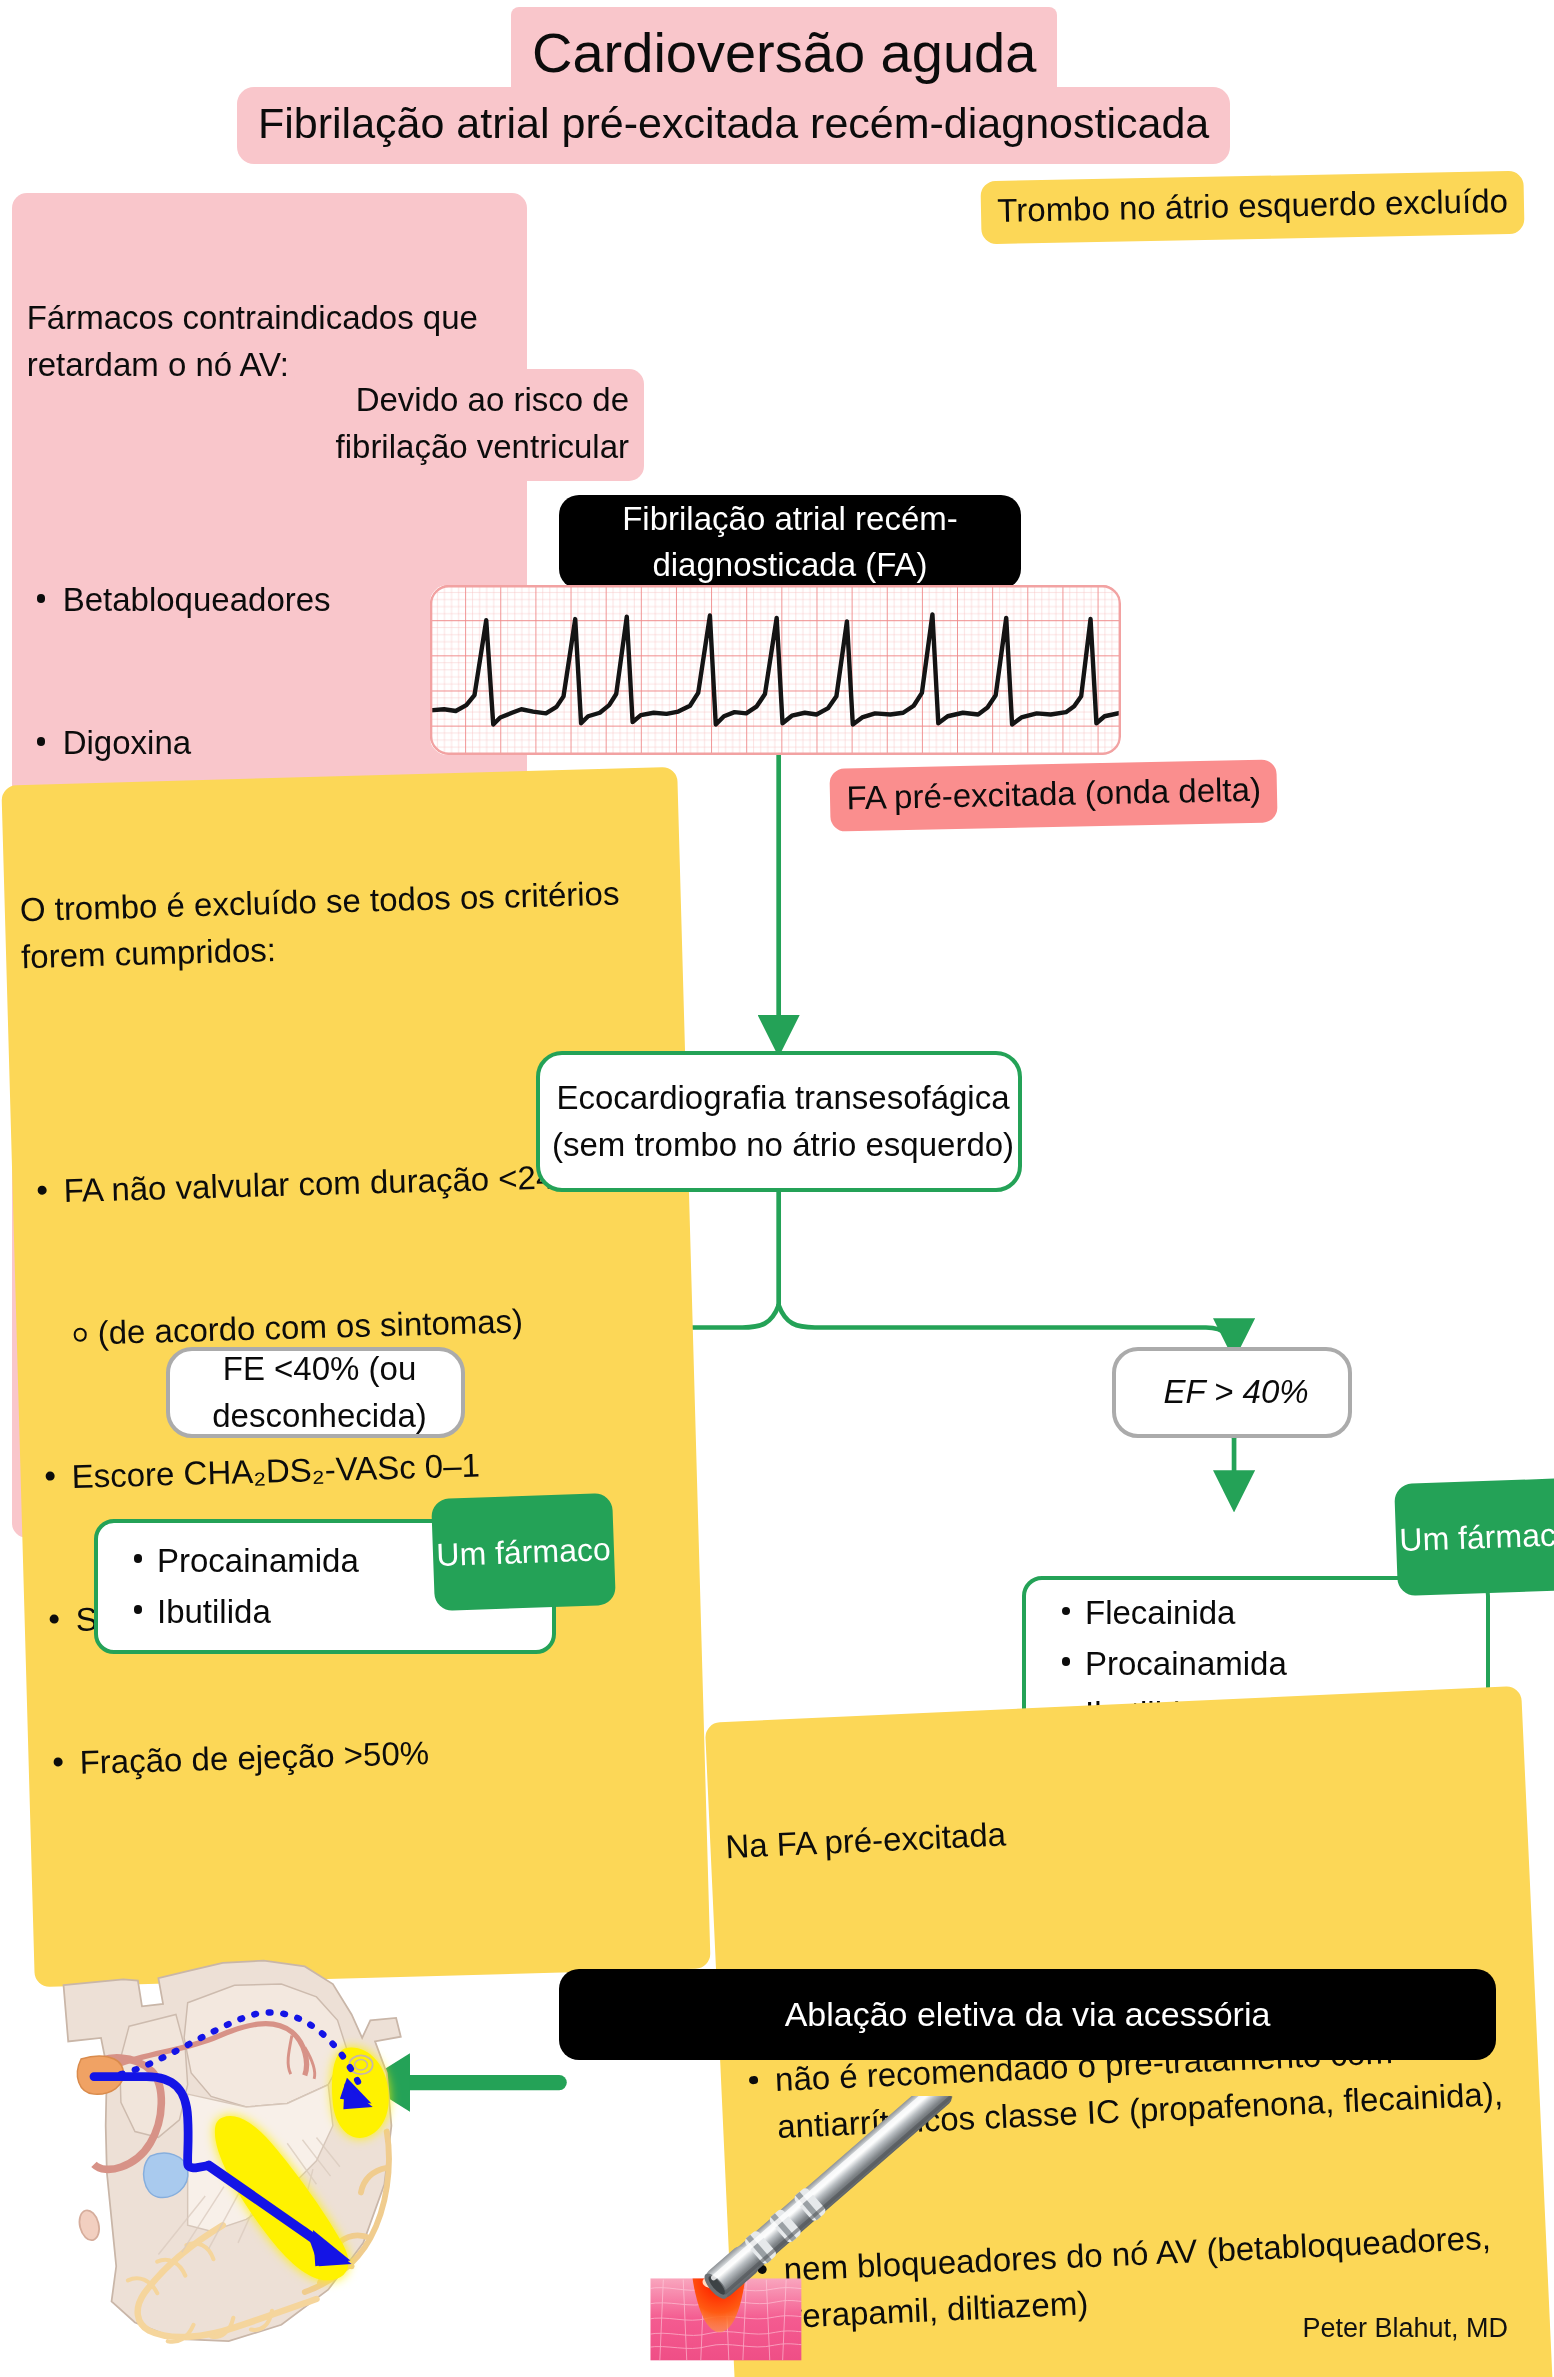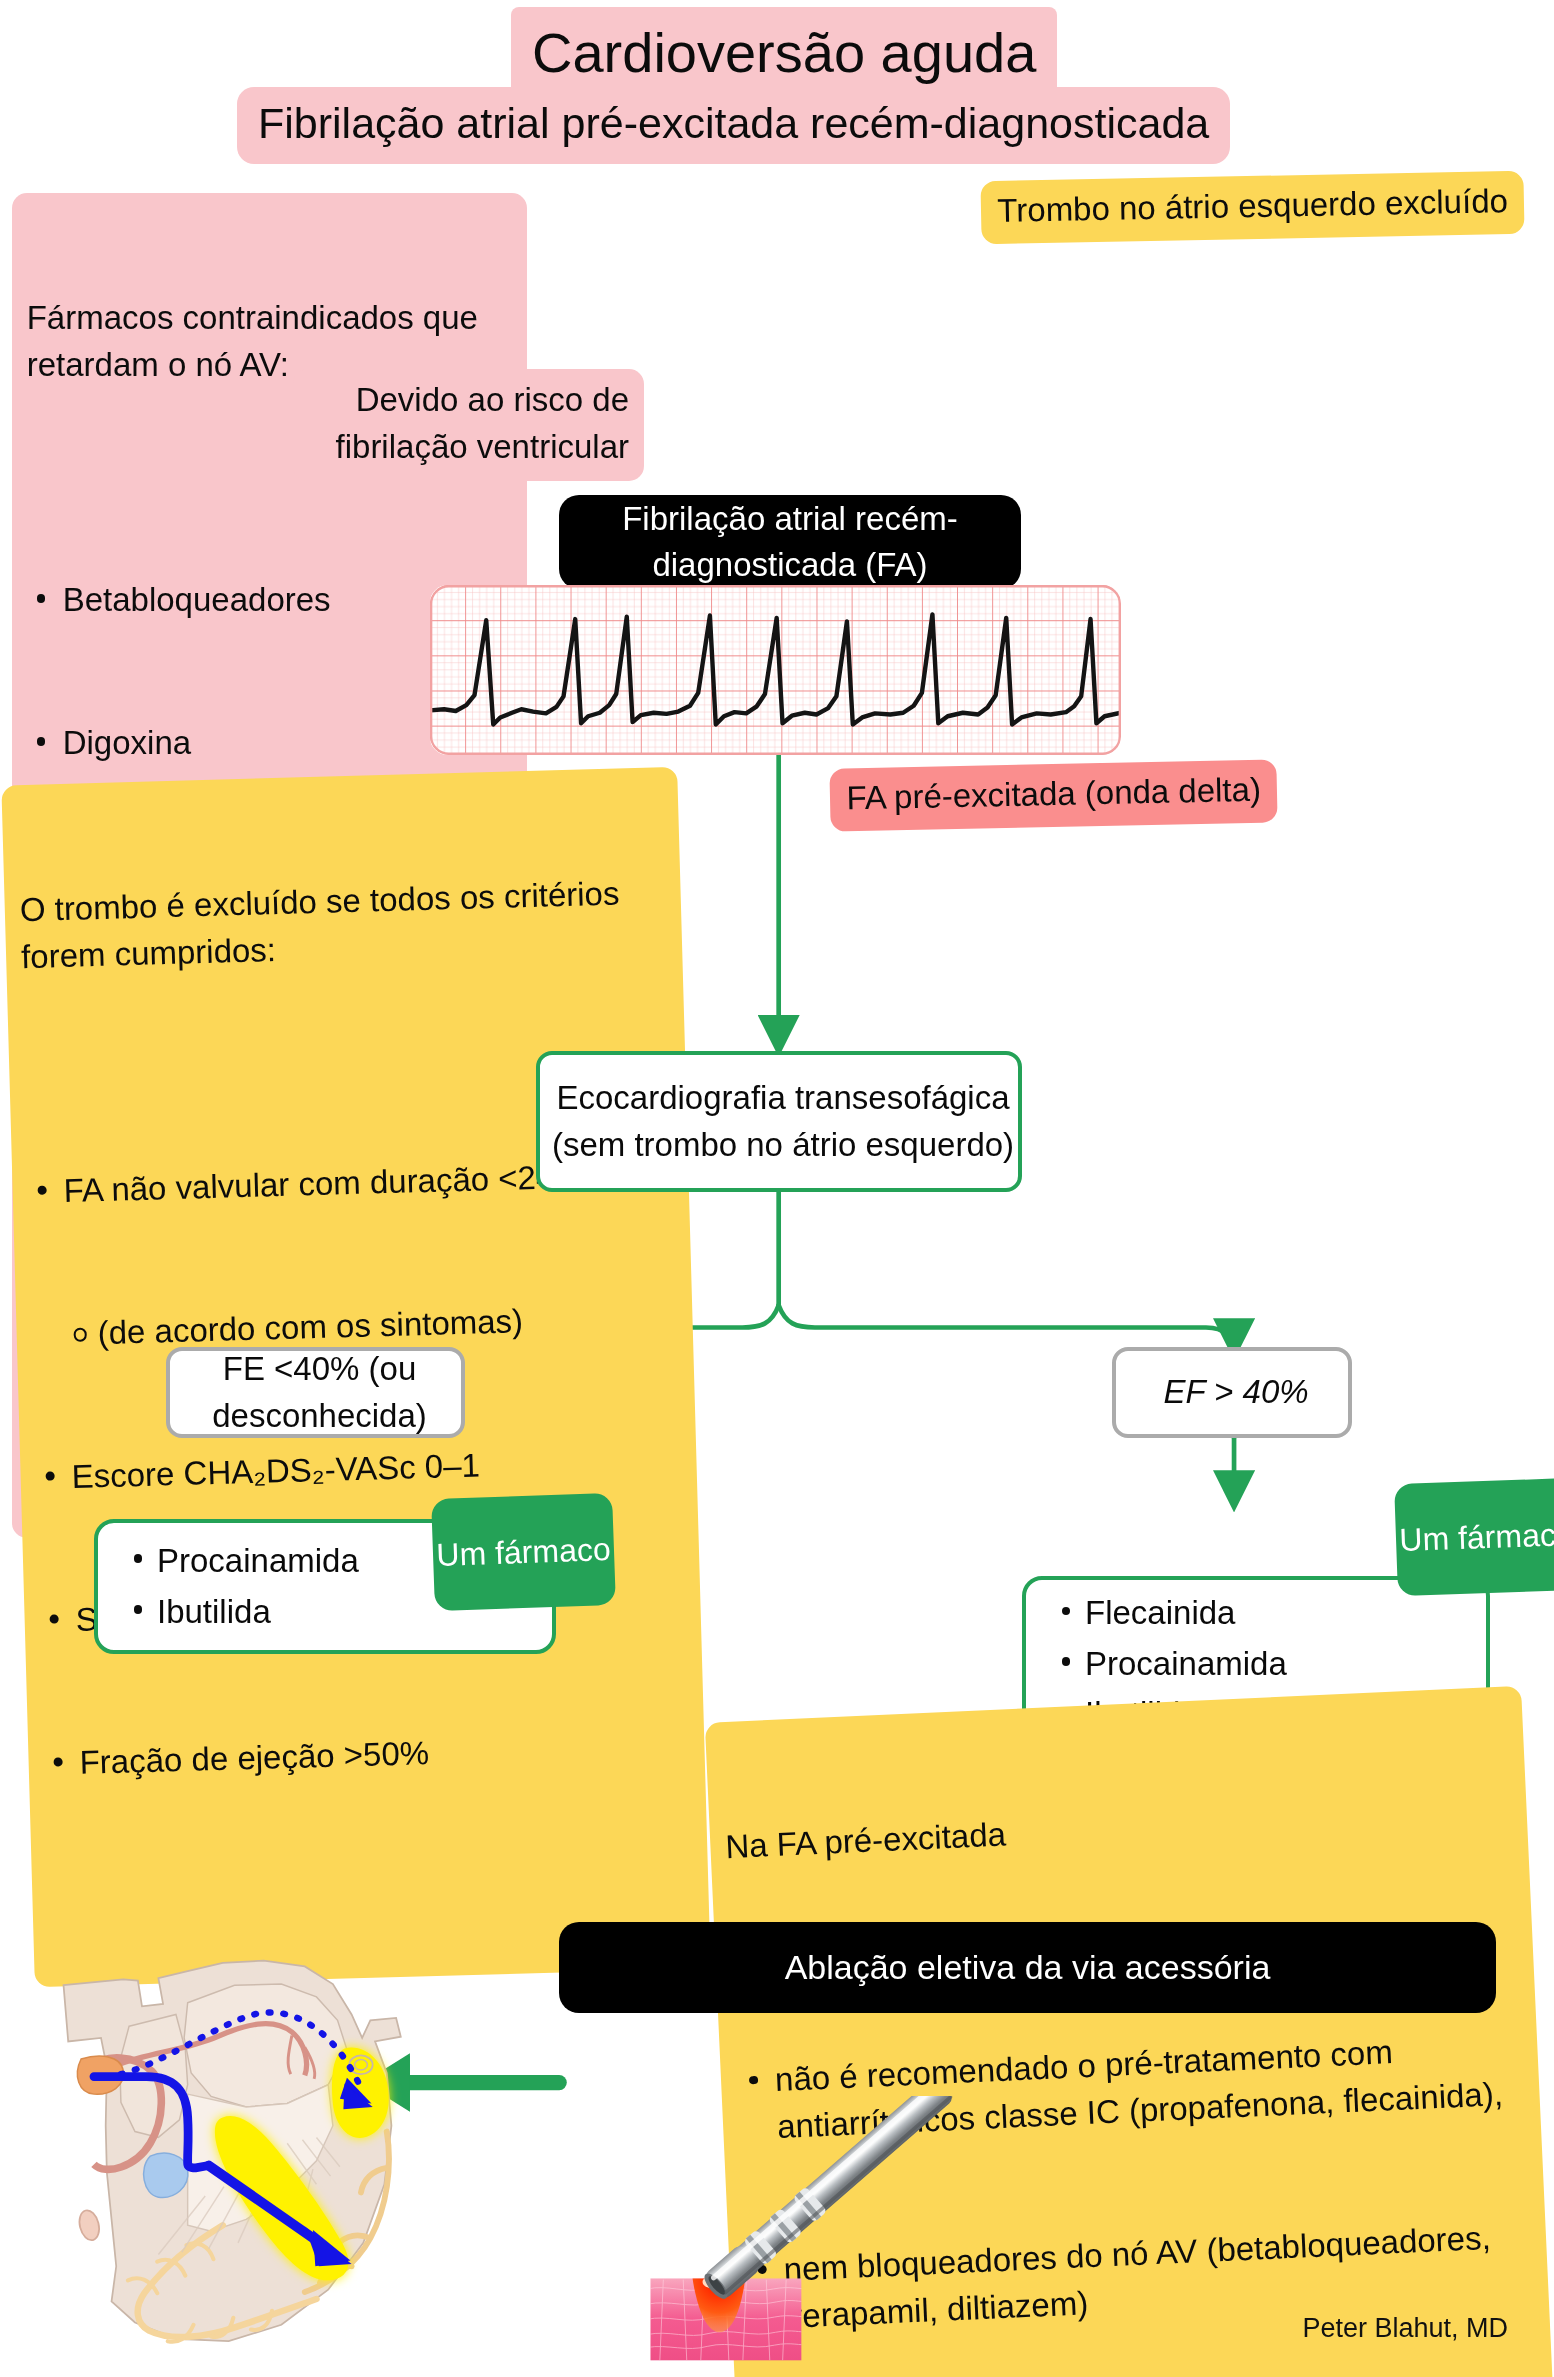--- a/index.html
+++ b/index.html
@@ -114,21 +114,21 @@
     text-align:center;
     line-height:1.4;
     font-size:33px;
     padding:9.4px 17.6px;
   }
   #node-fa {
     left:559px; top:495px;
     width:462px; height:94px;
   }
   #node-ablation {
-    left:559px; top:1922px;
+    left:559px; top:1969px;
     width:937px; height:91px;
     font-size:34px;
   }
   .tag-drug {
     position:absolute;
     background:#24A257;
     color:#ffffff;
     border-radius:17.6px;
     display:flex;
     align-items:center;
@@ -139,21 +139,21 @@
     width:181px; height:112px;
     z-index:6;
   }
   #tag-drug-left  { left:433px;  top:1496px; transform:rotate(-2deg); }
   #tag-drug-right { left:1396px; top:1481px; transform:rotate(-2deg); }
 
   
   .node-out {
     position:absolute;
     background:#ffffff;
-    border-radius:16px;
+    border-radius:26px;
     display:flex;
     align-items:center;
     justify-content:center;
     text-align:center;
     line-height:1.42;
     font-size:33px;
     padding-left:8px;
   }
   #node-tee {
     left:536px; top:1051px;

